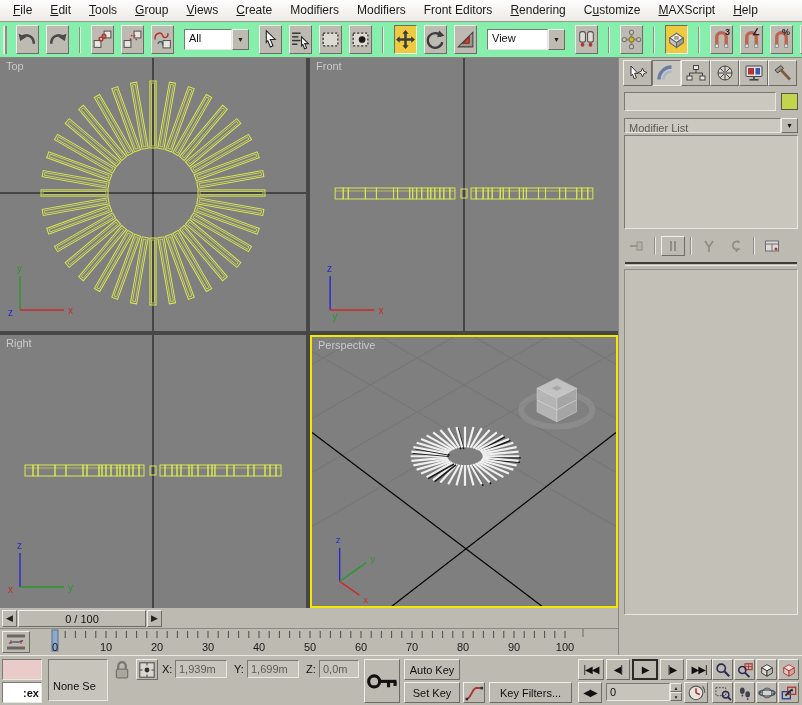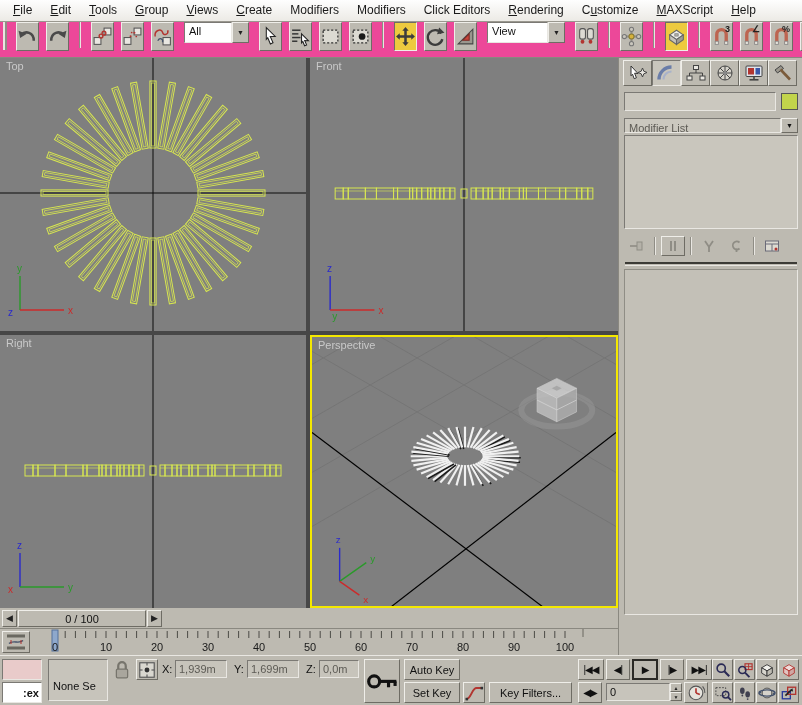--- a/index.html
+++ b/index.html
@@ -8,21 +8,21 @@
 #app{position:relative;width:802px;height:705px;background:#bdbab1;overflow:hidden;font-size:11px;color:#111;-webkit-user-select:none}
 .raised{background:#bdbab1;border:1px solid;border-color:#efeee9 #6e6c64 #6e6c64 #efeee9}
 .sunken{background:#c7c4bb;border:1px solid;border-color:#7b7974 #e9e7e2 #e9e7e2 #7b7974}
 .btn{display:flex;align-items:center;justify-content:center;cursor:default}
 .pressed{border-color:#6e6c64 #efeee9 #efeee9 #6e6c64}
 .active-yellow{background:#edca3f}
 
 #menubar{position:absolute;left:0;top:0;width:802px;height:22px;background:linear-gradient(#fefefe,#eceae5);border-bottom:1px solid #9a988f;display:flex;align-items:flex-start;padding:0 4px}
 .mitem{padding:3px 9px 3px 9px;font-size:12px;color:#1a1a1a;white-space:nowrap}
 
-#toolbar{position:absolute;left:0;top:22px;width:802px;height:36px;background:#ec4899;border-bottom:1px solid #8a8880;display:flex;align-items:flex-start;padding:0 1px;gap:7px;overflow:hidden}
+#toolbar{position:absolute;left:0;top:22px;width:802px;height:36px;background:#86efac;border-bottom:1px solid #8a8880;display:flex;align-items:center;padding:0 1px;gap:7px;overflow:hidden}
 .thandle{width:5px;height:28px;border-left:2px solid #e9e7e2;border-right:2px solid #8f8d85;margin:0 2px}
 .tsep{width:0;height:26px;border-left:1px solid #8f8d85;border-right:1px solid #e9e7e2;margin:0 3px}
 .tbtn{width:29px;height:29px;position:relative}
 .tbtn svg{width:21px;height:21px}
 .badge{position:absolute;right:2px;top:1px;font-size:9px;font-weight:bold;color:#222}
 .dd{display:flex;height:21px;margin:0 3px}
 .dd .field{background:#fff;border:1px solid;border-color:#7b7974 #e9e7e2 #e9e7e2 #7b7974;padding:2px 4px;font-size:11px;color:#111}
 .dd .arrowbtn{width:17px;font-size:7px;color:#222}
 
 #viewports{position:absolute;left:0;top:58px;width:618px;height:550px;background:#474747}
@@ -77,21 +77,21 @@
 <div id="app">
   <div id="menubar">
       <span class="mitem"><u>F</u>ile</span>
       <span class="mitem"><u>E</u>dit</span>
       <span class="mitem"><u>T</u>ools</span>
       <span class="mitem"><u>G</u>roup</span>
       <span class="mitem"><u>V</u>iews</span>
       <span class="mitem"><u>C</u>reate</span>
       <span class="mitem">Modifiers</span>
       <span class="mitem">Modifiers</span>
-      <span class="mitem">Click Editors</span>
+      <span class="mitem">Front Editors</span>
       <span class="mitem"><u>R</u>endering</span>
       <span class="mitem">C<u>u</u>stomize</span>
       <span class="mitem"><u>M</u>AXScript</span>
       <span class="mitem"><u>H</u>elp</span>
     </div>
   <div id="toolbar">
       <div class="thandle"></div>
       <div class="tbtn btn raised">
         <svg viewBox="0 0 20 20" xmlns="http://www.w3.org/2000/svg">
           <path d="M16 14 C16 6 8 4 4 8.5" fill="none" stroke="#4a4a4a" stroke-width="2.4"></path>

